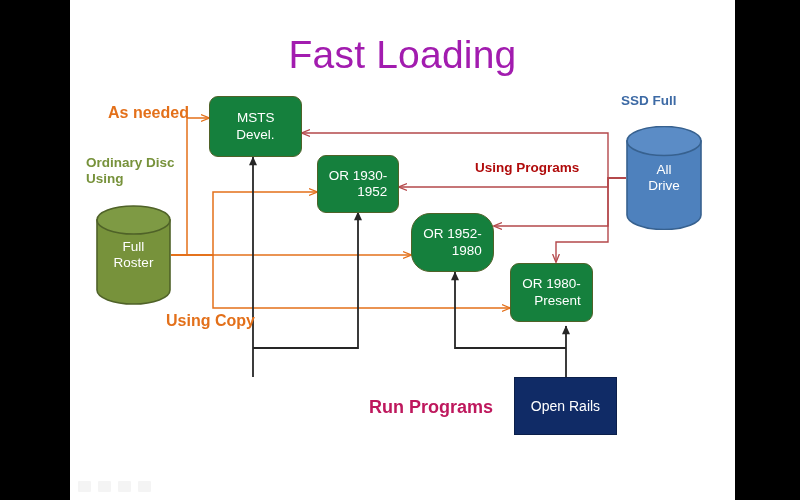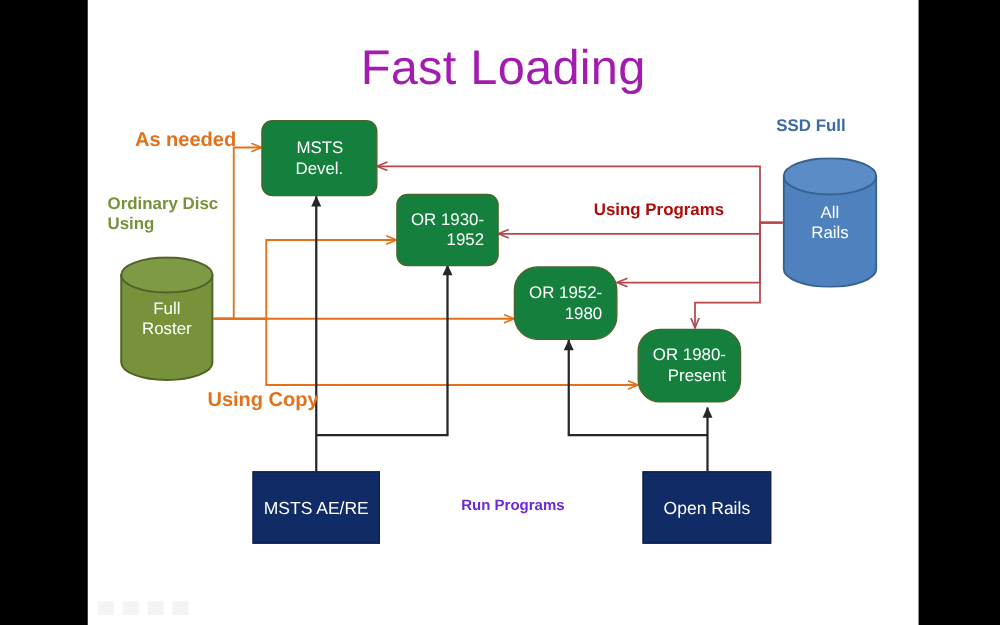--- a/index.html
+++ b/index.html
@@ -121,21 +121,21 @@
   .lbl {
     position: absolute;
     font-weight: bold;
     white-space: pre-line;
     line-height: 1.18;
   }
   .lbl-orange { color: #E3701A; font-size: 16px; }
   .lbl-olive  { color: #77923B; font-size: 13.5px; }
   .lbl-blue   { color: #3D6AA5; font-size: 13.5px; }
   .lbl-red    { color: #B00B0B; font-size: 13.5px; }
-  .lbl-navy   { color: #6d28d9; font-size: 12px; }
+  .lbl-navy   { color: #be185d; font-size: 18px; }
 
   
   #mini-toolbar {
     position: absolute;
     left: 8px;
     bottom: 8px;
     display: flex;
     gap: 7px;
     align-items: center;
     opacity: 0.055;
@@ -223,36 +223,35 @@
       <div class="cyl-label">Full
 Roster</div>
     </div>
 
     <div class="cyl" style="left:556px; top:126px; width:76px; height:104px;">
       <svg class="cyl-body" viewBox="0 0 76 104" preserveAspectRatio="none">
         <path d="M1,15 L1,89 A37,14.5 0 0 0 75,89 L75,15 Z" fill="#4E81BD" stroke="#37618F" stroke-width="1.6"></path>
         <ellipse cx="38" cy="15" rx="37" ry="14.5" fill="#5B8CC6" stroke="#37618F" stroke-width="1.6"></ellipse>
       </svg>
       <div class="cyl-label">All
-Rails</div>
+Drive</div>
     </div>
 
     <div class="gbox" style="left:139px; top:96px; width:93px; height:61px;">MSTS
 Devel.</div>
 
     <div class="gbox" style="left:247px; top:155px; width:82px; height:58px;">OR 1930-
 1952</div>
 
     <div class="gbox" style="left:341px; top:213px; width:83px; height:59px;border-radius:19px;">OR 1952-
 1980</div>
 
-    <div class="gbox" style="left:440px; top:263px; width:83px; height:59px;border-radius:18px;">OR 1980-
+    <div class="gbox" style="left:440px; top:263px; width:83px; height:59px;">OR 1980-
 Present</div>
 
-    <div class="nbox" style="left:132px; top:377px; width:102px; height:58px;">MSTS AE/RE</div>
 
     <div class="nbox" style="left:444px; top:377px; width:103px; height:58px;">Open Rails</div>
 
     <div class="lbl lbl-orange" style="left:38px; top:104px;">As needed</div>
 
     <div class="lbl lbl-olive" style="left:16px; top:155px; text-align:left;">Ordinary Disc
 Using</div>
 
     <div class="lbl lbl-orange" style="left:96px; top:312px;">Using Copy</div>
 

